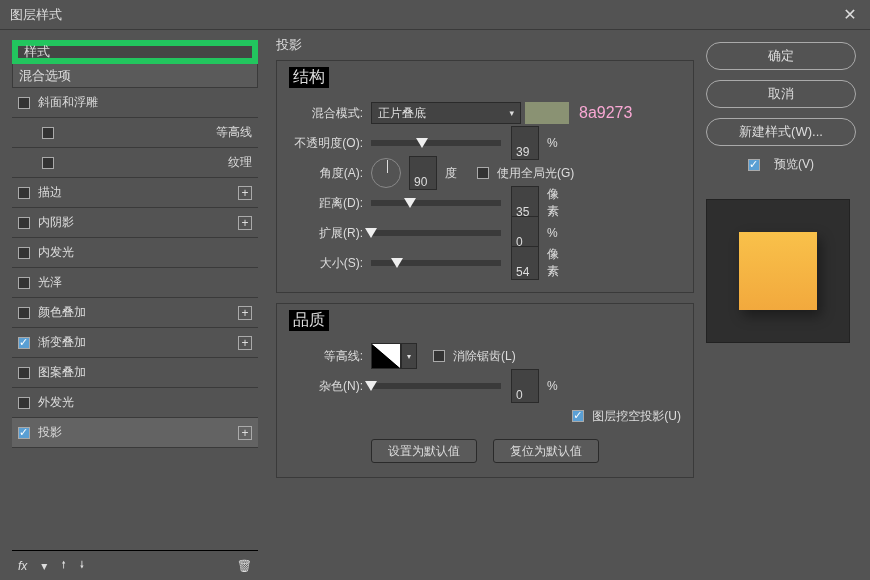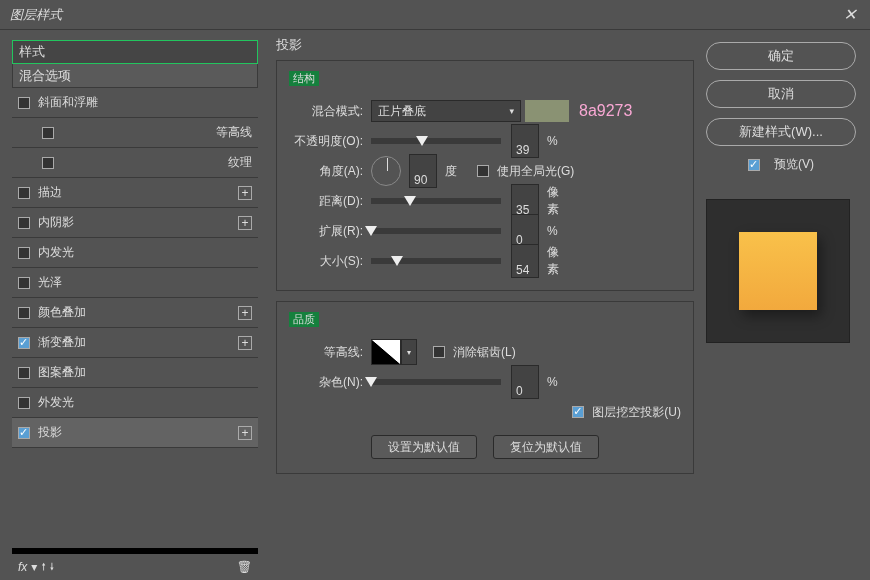--- a/index.html
+++ b/index.html
@@ -1,41 +1,41 @@
 <!DOCTYPE html>
 <html><head>
 <meta charset="utf-8">
 <style>
 * { margin: 0; padding: 0; box-sizing: border-box; font-family: "Microsoft YaHei", sans-serif; }
 body { width: 870px; height: 580px; background: #535353; color: #ddd; font-size: 12px; overflow: hidden; }
-.titlebar { height: 30px; display: flex; align-items: center; padding: 0 10px; background: #535353; border-bottom: 1px solid #3a3a3a; font-style: italic; }
+.titlebar { height: 30px; display: flex; align-items: center; padding: 0 10px; background: #535353; border-bottom: 1px solid #3a3a3a; }
 .titlebar .title { flex: 1; font-size: 13px; }
 .close-x { width: 20px; height: 20px; display: flex; align-items: center; justify-content: center; cursor: pointer; font-size: 16px; }
 .main { display: flex; height: 550px; }
 .left { width: 258px; padding: 10px 0 0 12px; }
-.styles-header { height: 24px; padding: 0 6px; display: flex; align-items: center; background: #454545; border: 1px solid #22c55e; font-size: 13px; }
+.styles-header { height: 24px; padding: 0 6px; display: flex; align-items: center; background: #454545; border: 6px solid #22c55e; font-size: 13px; }
 .blend-header { height: 24px; padding: 0 6px; display: flex; align-items: center; background: #5a5a5a; border: 1px solid #3a3a3a; border-top: none; font-size: 13px; }
 .effect-list { }
 .effect-row { height: 30px; display: flex; align-items: center; border-bottom: 1px solid #3a3a3a; padding: 0 6px; }
 .effect-row.child { padding-left: 30px; text-align: right; }
 .effect-row.selected { background: #636363; }
 .cb { width: 12px; height: 12px; border: 1px solid #aaa; background: #333; margin-right: 8px; display: inline-block; cursor: pointer; }
 .cb.checked { background: #5a9fd4; position: relative; }
 .cb.checked::after { content: '✓'; position: absolute; top: -2px; left: 0px; font-size: 11px; color: #fff; }
 .effect-label { flex: 1; }
 .plus-box { width: 14px; height: 14px; border: 1px solid #aaa; display: flex; align-items: center; justify-content: center; font-size: 12px; line-height: 1; cursor: pointer; }
-.left-footer { position: absolute; bottom: 0; left: 12px; width: 246px; height: 30px; display: flex; align-items: center; border-top: 6px solid #000000; padding: 13px 6px; gap: 4px; }
+.left-footer { position: absolute; bottom: 0; left: 12px; width: 246px; height: 30px; display: flex; align-items: center; border-top: 1px solid #000000; padding: 13px 6px; gap: 14px; }
 .footer-icon { font-style: italic; cursor: pointer; }
 .arrow { cursor: pointer; font-size: 10px; }
 .trash { margin-left: auto; cursor: pointer; }
 
 .center { flex: 1; padding: 6px 12px 0 18px; }
 .section-title { font-size: 13px; margin-bottom: 6px; }
 .group { border: 1px solid #3a3a3a; padding: 10px 12px 14px; margin-bottom: 10px; }
-.group-title { font-size: 11px; margin: -18px 0 10px 0; background: #15803d; display: inline-block; padding: 0 4px; }
+.group-title { font-size: 16px; margin: -18px 0 10px 0; background: #000000; display: inline-block; padding: 0 4px; }
 .row { display: flex; align-items: center; height: 30px; }
 .row-label { width: 82px; text-align: right; padding-right: 8px; }
 .select { width: 150px; height: 22px; background: #434343; border: 1px solid #2a2a2a; display: flex; align-items: center; padding: 0 6px; cursor: pointer; justify-content: space-between; }
 .chev { font-size: 9px; }
 .swatch { width: 44px; height: 22px; margin-left: 4px; cursor: pointer; }
 .hex-label { color: #f9a8d4; font-size: 16px; margin-left: 10px; }
 .slider { flex: 1; max-width: 130px; height: 6px; background: #3a3a3a; position: relative; margin-right: 10px; cursor: pointer; }
 .slider .thumb { position: absolute; width: 0; height: 0; border-left: 6px solid transparent; border-right: 6px solid transparent; border-top: 10px solid #eee; top: -2px; transform: translateX(-50%); }
 .numbox { width: 28px; height: 20px; background: #434343; border: 1px solid #2a2a2a; padding: 16px 4px; line-height: 18px; text-align: left; }
 .unit { width: 30px; padding-left: 8px; }

